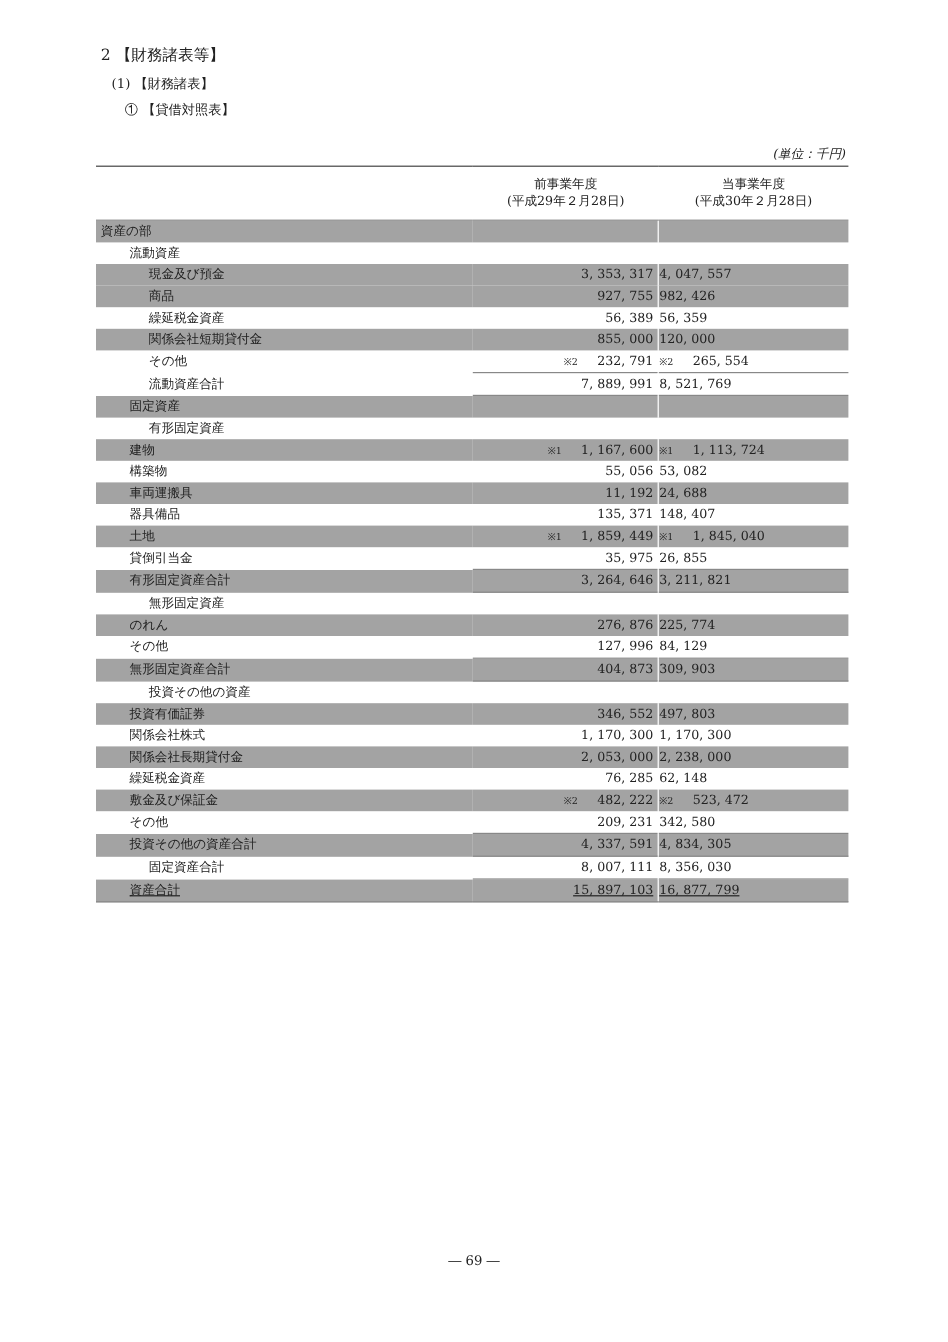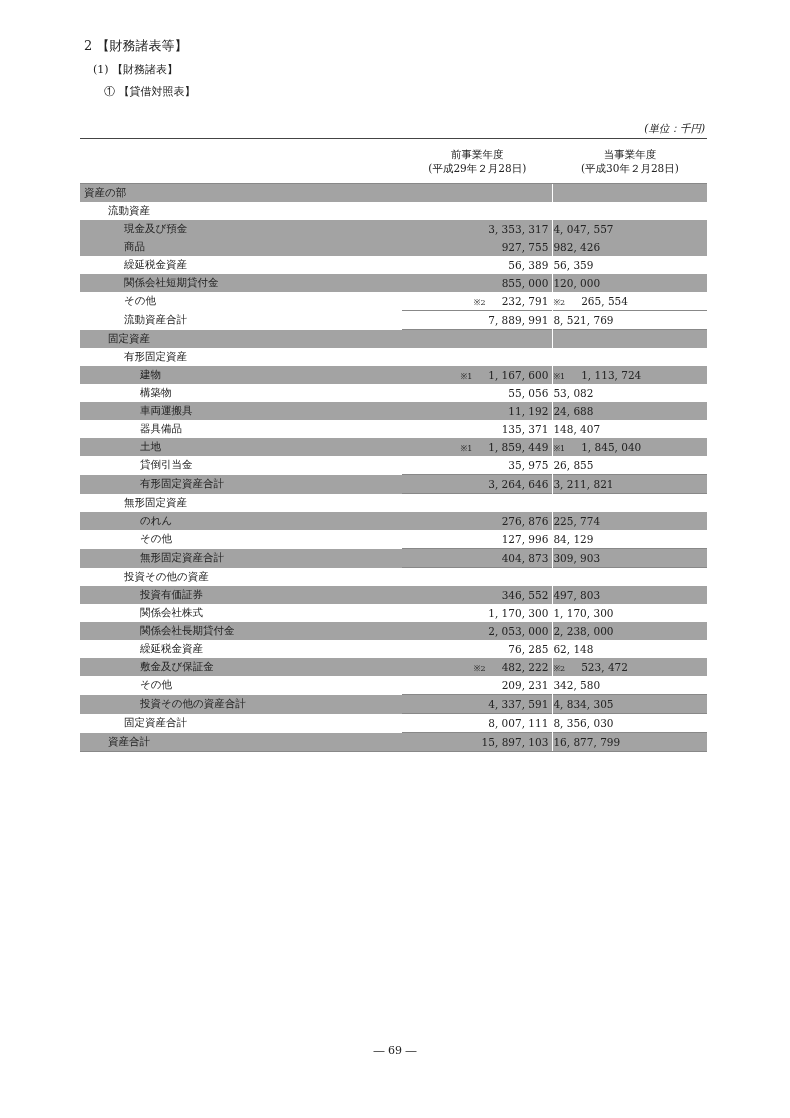--- a/index.html
+++ b/index.html
@@ -10,22 +10,22 @@
   .unit { position:absolute; right:85px; top:122px; font-size:10.5px;font-style:italic; }
   table { position:absolute; left:80px; top:138px; width:627px; border-collapse:collapse; font-size:10.5px; }
   thead td { border-top:1.5px solid #444; border-bottom:1px solid #888; height:42px; text-align:center; line-height:14px; vertical-align:middle; }
   tbody td { height:18px; padding:0; white-space:nowrap; }
   tr.shade td { background:#a3a3a3; }
   td.label { width:297px; }
   td.v1 { width:160px; text-align:right; padding-right:4px; border-right:1px solid #fff; }
   td.v2 { width:166px; padding-right:2px; }
   .note { font-size:8px; margin-right:16px; }
   tr.total td.v1, tr.total td.v2 { border-top:1px solid #888; }
-  tr.last td { border-bottom:1px solid #888; }
-  .i0 { padding-left:4px; } .i1 { padding-left:28px; } .i2 { padding-left:44px; } .i3 { padding-left:60px;margin-top:19px; }
+  tr.last td { border-bottom:1px solid #888;text-decoration:underline; }
+  .i0 { padding-left:4px; } .i1 { padding-left:28px; } .i2 { padding-left:44px; } .i3 { padding-left:28px;margin-top:19px; }
   .page { position:absolute; left:0; width:790px; top:1044px; text-align:center; font-size:11px; }
 </style>
 </head>
 <body>
 
 <div class="h1">2 【財務諸表等】</div>
 <div class="h2">(1) 【財務諸表】</div>
 <div class="h3">① 【貸借対照表】</div>
 <div class="unit">(単位：千円)</div>
 

